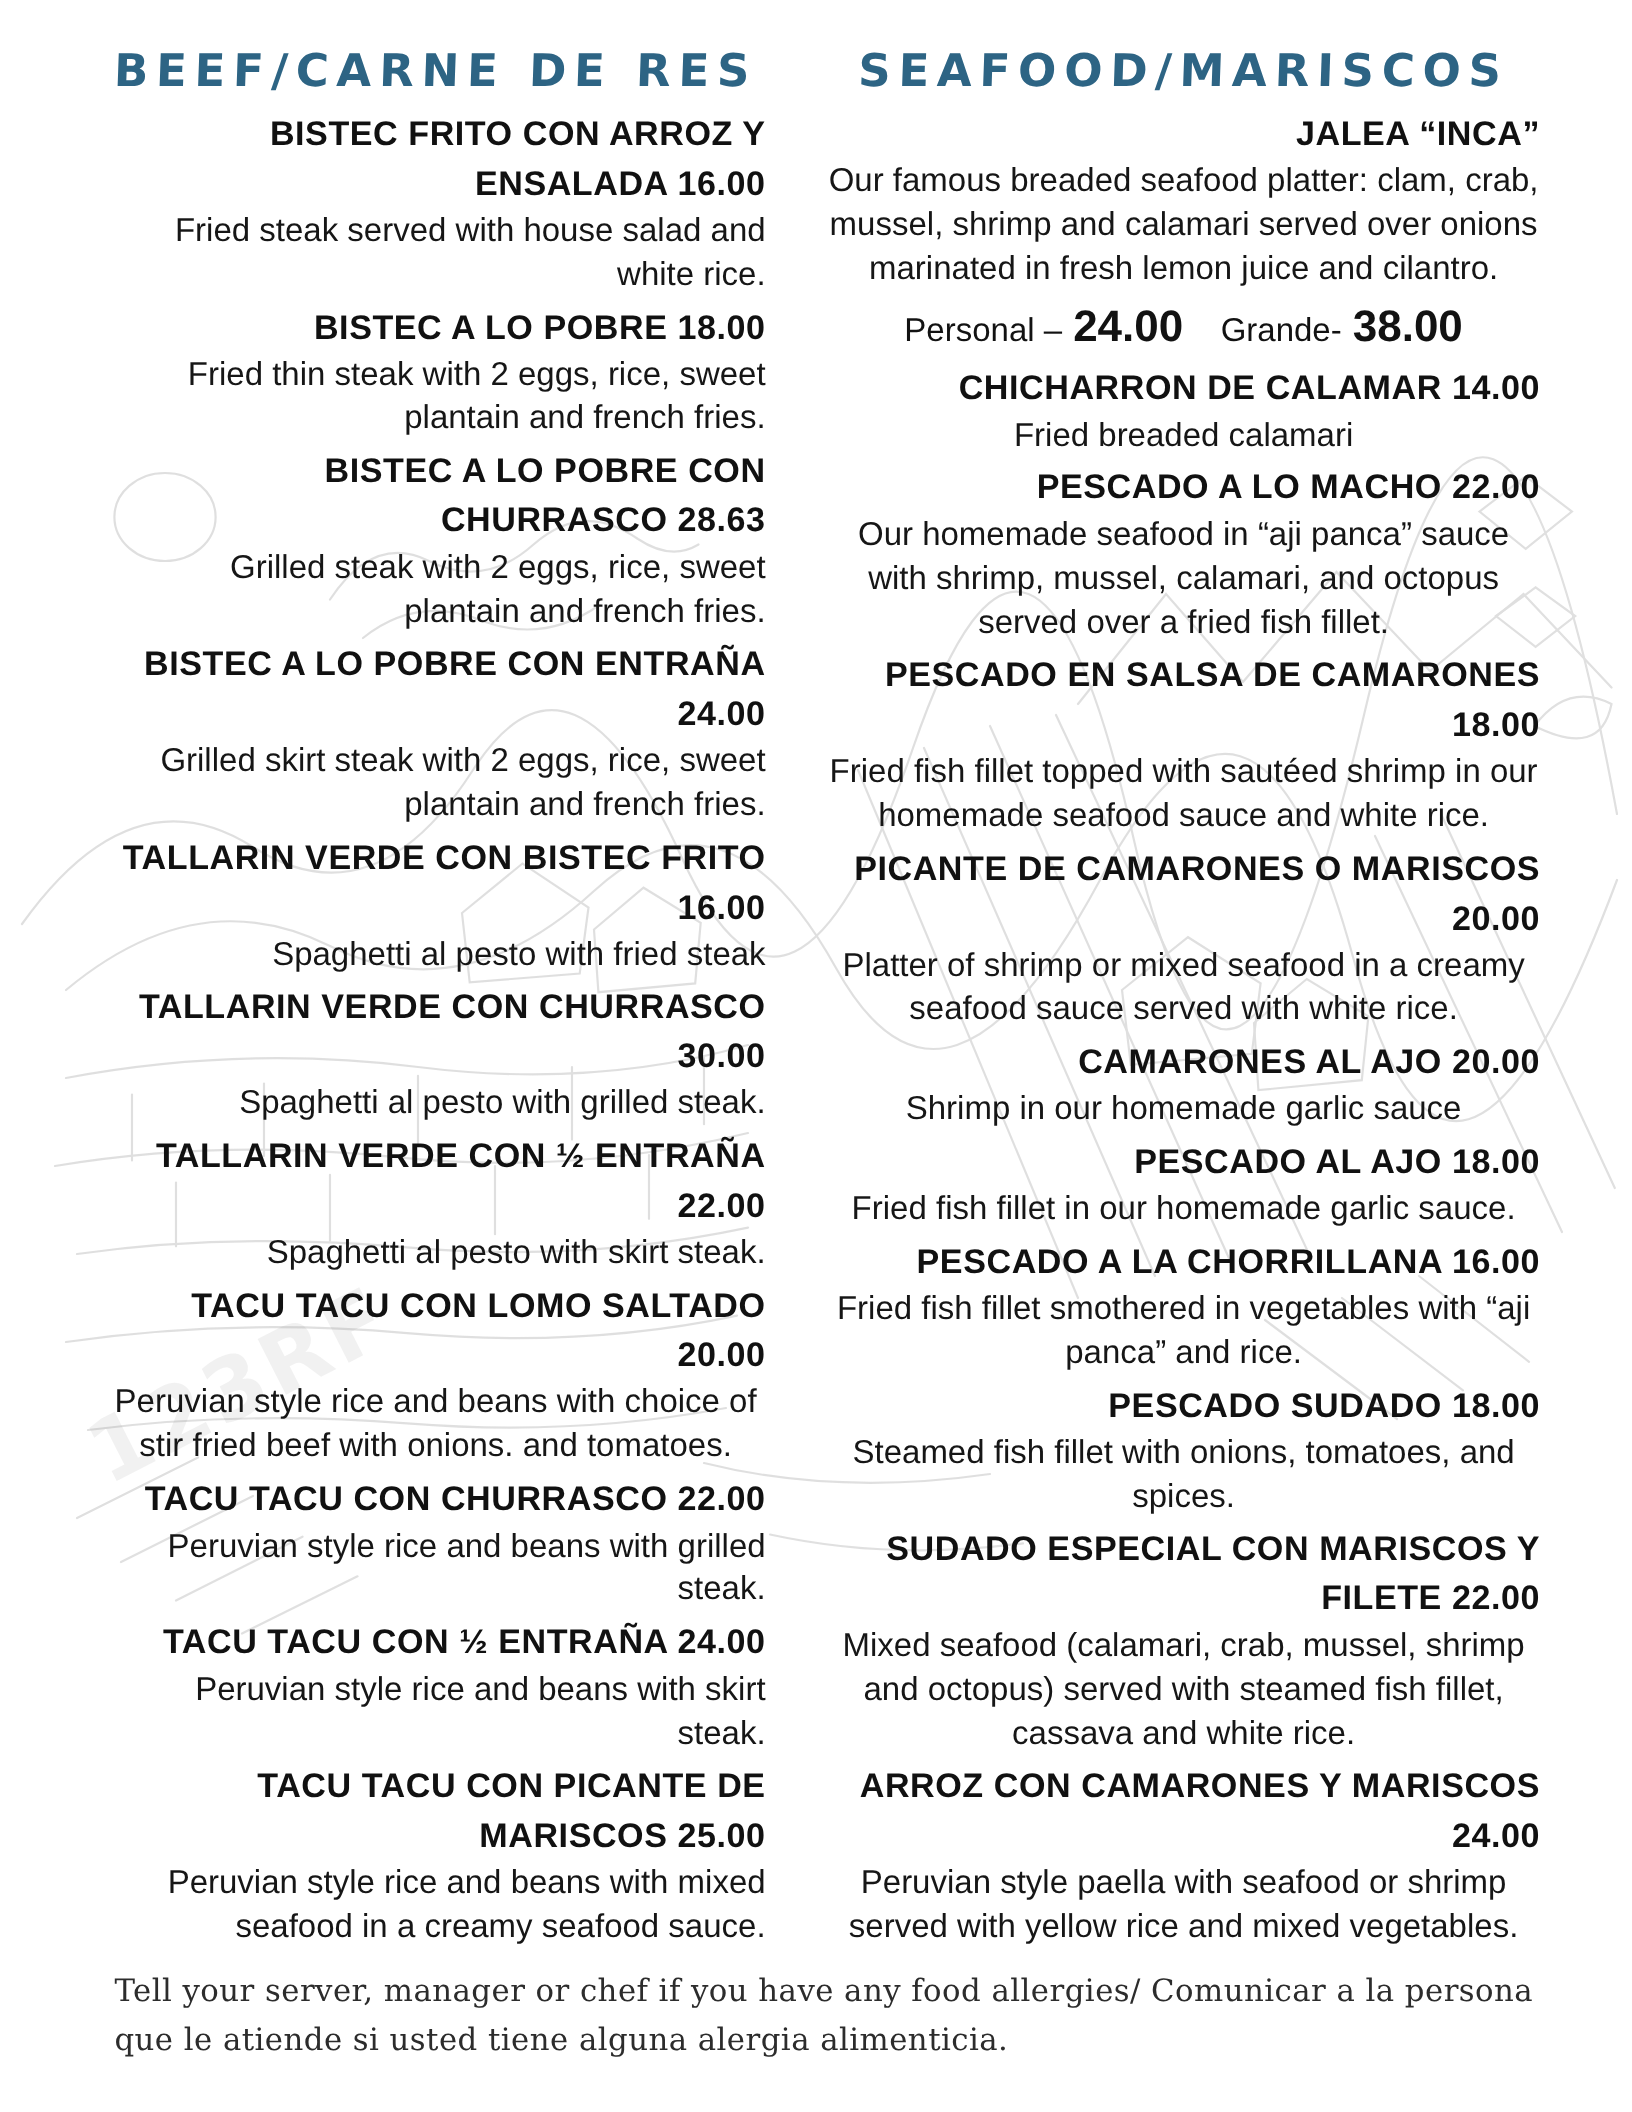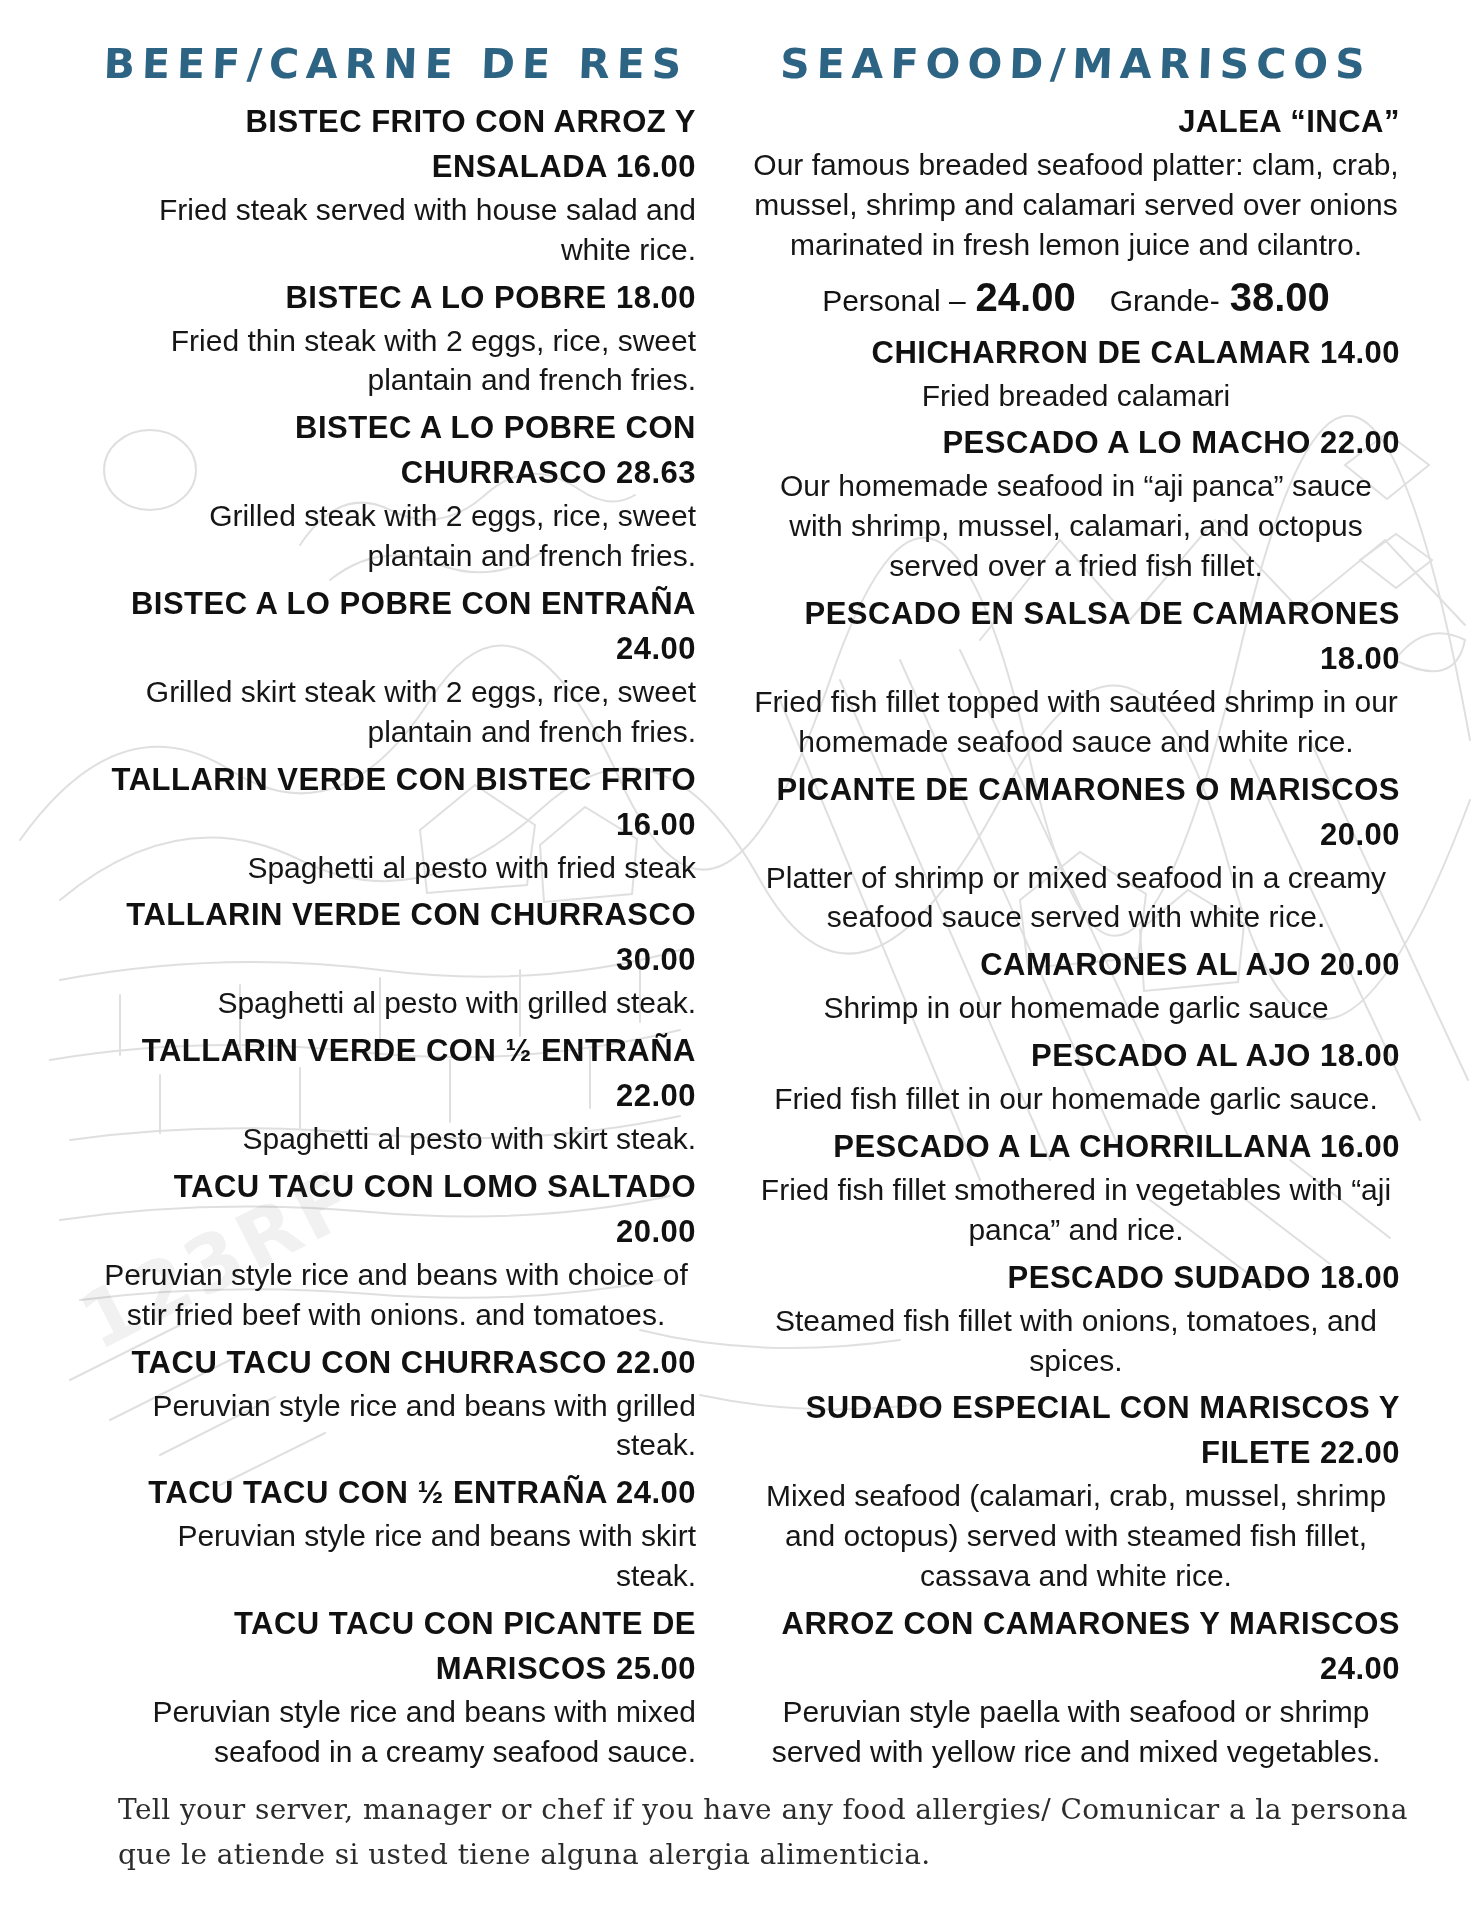--- a/index.html
+++ b/index.html
@@ -74,21 +74,21 @@
     text-align: center;
     font-size: 30px;
     line-height: 1.4;
   }
   .price-options .opt-label { font-weight: 400; margin-right: 10px; }
   .price-options .opt-price { font-weight: 700; font-size: 40px; }
   .price-options .opt-gap   { display: inline-block; width: 34px; }
 
   .allergy-note {
     position: absolute; z-index: 1;
-    left: 118px; top: 1788px;
+    left: 104px; top: 1788px;
     width: 1290px;
     font-family: "DejaVu Serif", serif;
     font-size: 28px;
     line-height: 1.6;
     letter-spacing: 0.4px;
     color: #2c2c2c;
   }
 </style>
 </head>
 <body>

